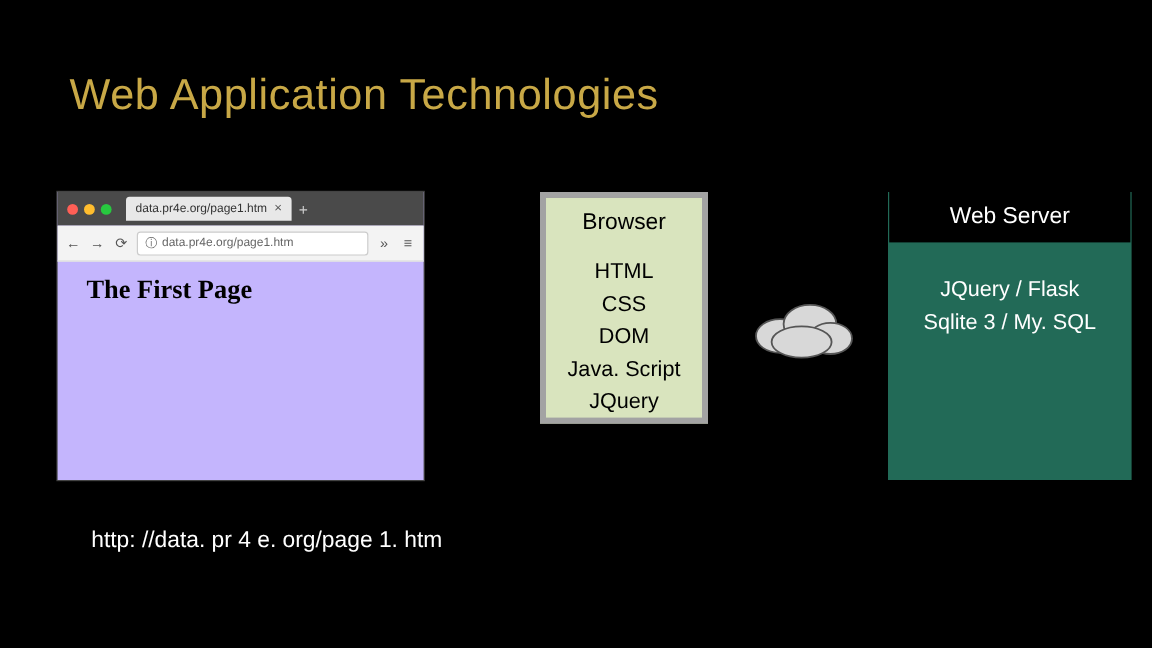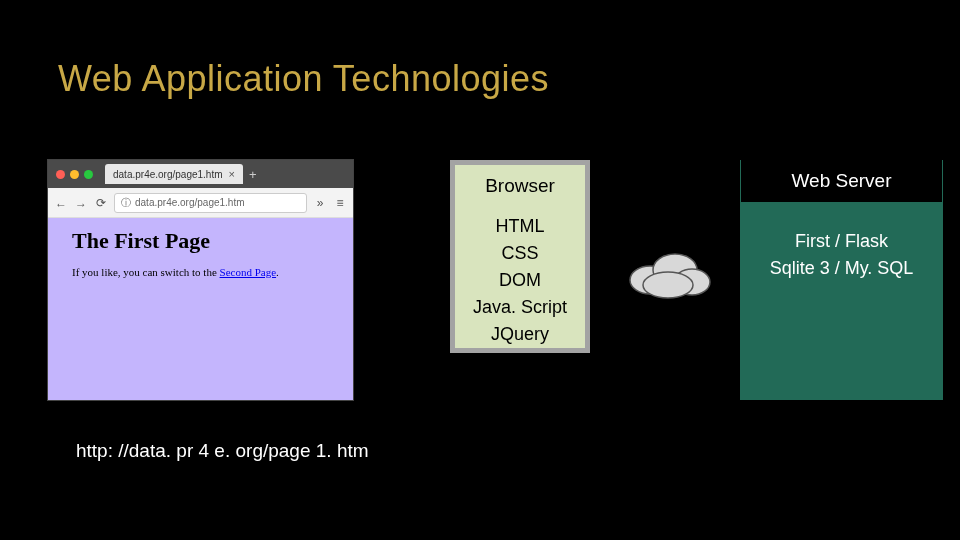--- a/index.html
+++ b/index.html
@@ -188,23 +188,20 @@
     <span class="bm-reload">⟳</span>
     <div class="bm-addr">
       <span>ⓘ</span>
       <span>data.pr4e.org/page1.htm</span>
     </div>
     <span class="bm-more">»</span>
     <span class="bm-menu">≡</span>
   </div>
   <div class="bm-content">
     <div class="bm-heading">The First Page</div>
-    <p class="bm-para">
-      <span>If you like, you can switch to the </span><a class="bm-link">Second Page</a><span>.</span>
-    </p>
   </div>
 </div>
 
 <div class="tech-box">
   <div class="hdr">Browser</div>
   <div class="body">
     <div>HTML</div>
     <div>CSS</div>
     <div>DOM</div>
     <div>Java. Script</div>
@@ -219,18 +216,18 @@
       <ellipse cx="55" cy="30" rx="22" ry="16"></ellipse>
       <ellipse cx="72" cy="42" rx="18" ry="13"></ellipse>
       <ellipse cx="48" cy="45" rx="25" ry="13"></ellipse>
     </g>
   </svg>
 </div>
 
 <div class="server-box">
   <div class="hdr">Web Server</div>
   <div class="body">
-    <div>First / Flask</div>
+    <div>JQuery / Flask</div>
     <div>Sqlite 3 / My. SQL</div>
   </div>
 </div>
 
 <div class="url-caption">http: //data. pr 4 e. org/page 1. htm</div>
 
 </body></html>

